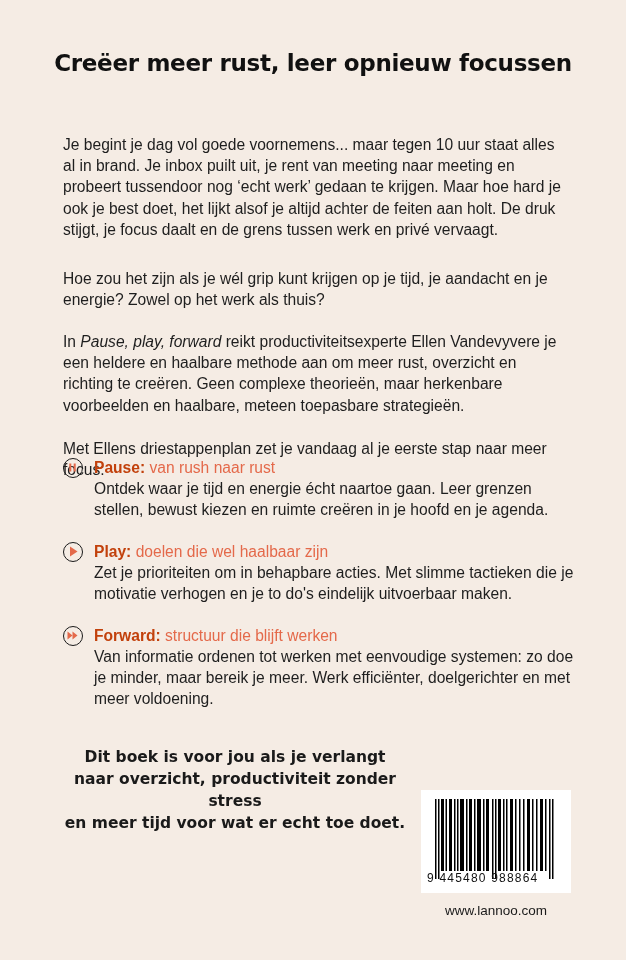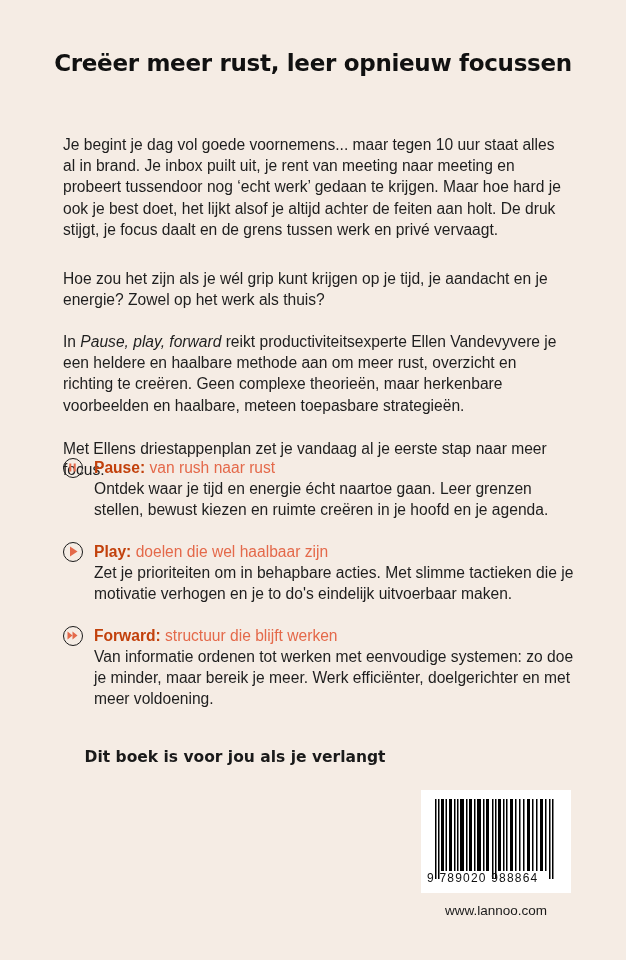--- a/index.html
+++ b/index.html
@@ -97,20 +97,22 @@
         <polygon points="3.5,4.5 8.5,8.5 3.5,12.5" fill="#e4694a"></polygon>
         <polygon points="8.5,4.5 13.5,8.5 8.5,12.5" fill="#e4694a"></polygon>
       </svg>
   </span>
   <div class="title"><span class="k">Forward:</span> <span class="v">structuur die blijft werken</span></div>
   <div class="desc">Van informatie ordenen tot werken met eenvoudige systemen: zo doe je minder, maar bereik je meer. Werk efficiënter, doelgerichter en met meer voldoening.</div>
 </div>
 
 <div class="closing">
   <div>Dit boek is voor jou als je verlangt</div>
+  <div>naar overzicht, productiviteit zonder stress</div>
+  <div>en meer tijd voor wat er echt toe doet.</div>
 </div>
 
 <div class="barcode">
   <svg class="bars" viewBox="0 0 122 80" preserveAspectRatio="none">
     <g fill="#000">
       <rect x="0" y="0" width="1.5" height="80"></rect>
         <rect x="3" y="0" width="1.5" height="80"></rect>
       <rect x="6" y="0" width="3" height="72"></rect>
         <rect x="10.5" y="0" width="1.5" height="72"></rect>
       <rect x="14" y="0" width="3" height="72"></rect>
@@ -134,16 +136,16 @@
       <rect x="88" y="0" width="1.5" height="72"></rect>
         <rect x="92" y="0" width="3" height="72"></rect>
       <rect x="97" y="0" width="1.5" height="72"></rect>
         <rect x="101" y="0" width="1.5" height="72"></rect>
       <rect x="105" y="0" width="3" height="72"></rect>
         <rect x="110" y="0" width="1.5" height="72"></rect>
       <rect x="114" y="0" width="1.5" height="80"></rect>
         <rect x="117" y="0" width="1.5" height="80"></rect>
     </g>
   </svg>
-  <div class="num">9 789020 988864</div>
+  <div class="num">9 445480 988864</div>
 </div>
 
 <div class="website">www.lannoo.com</div>
 
 </body></html>

